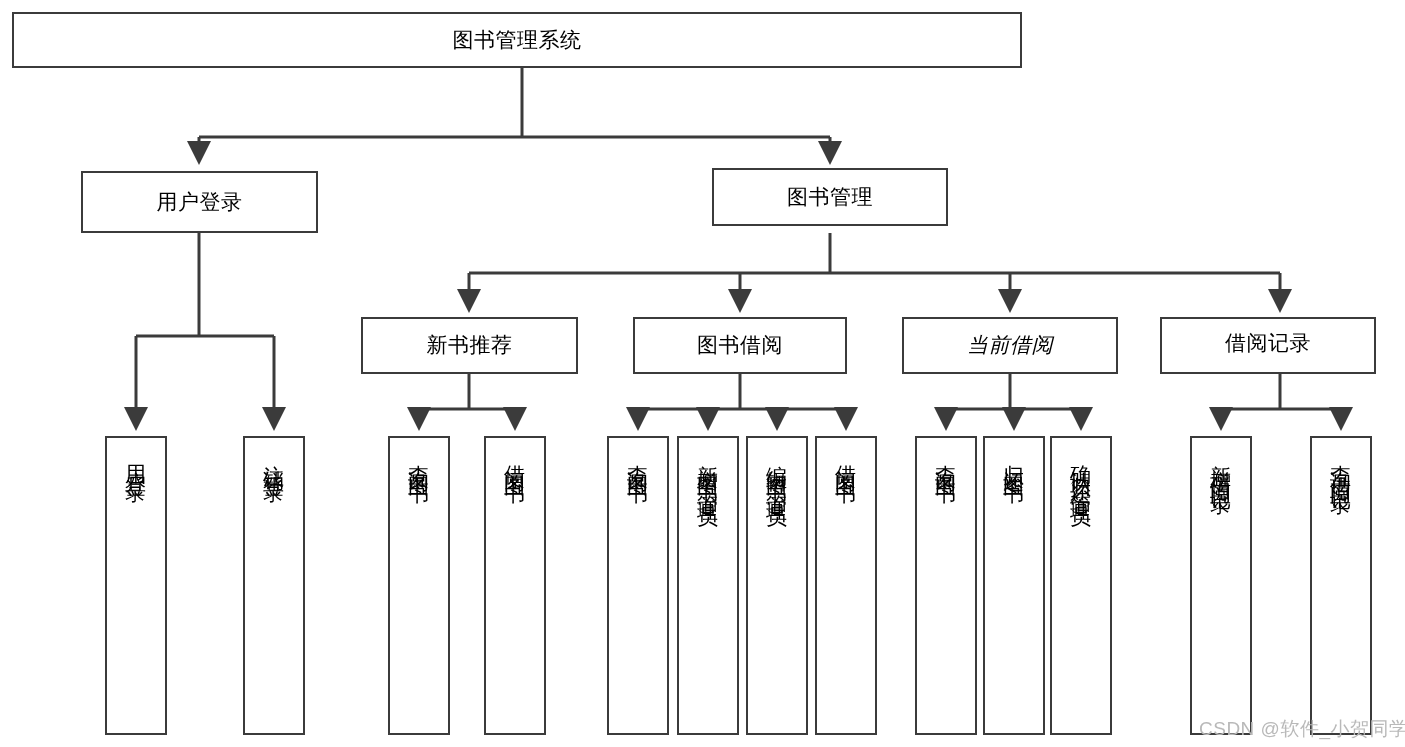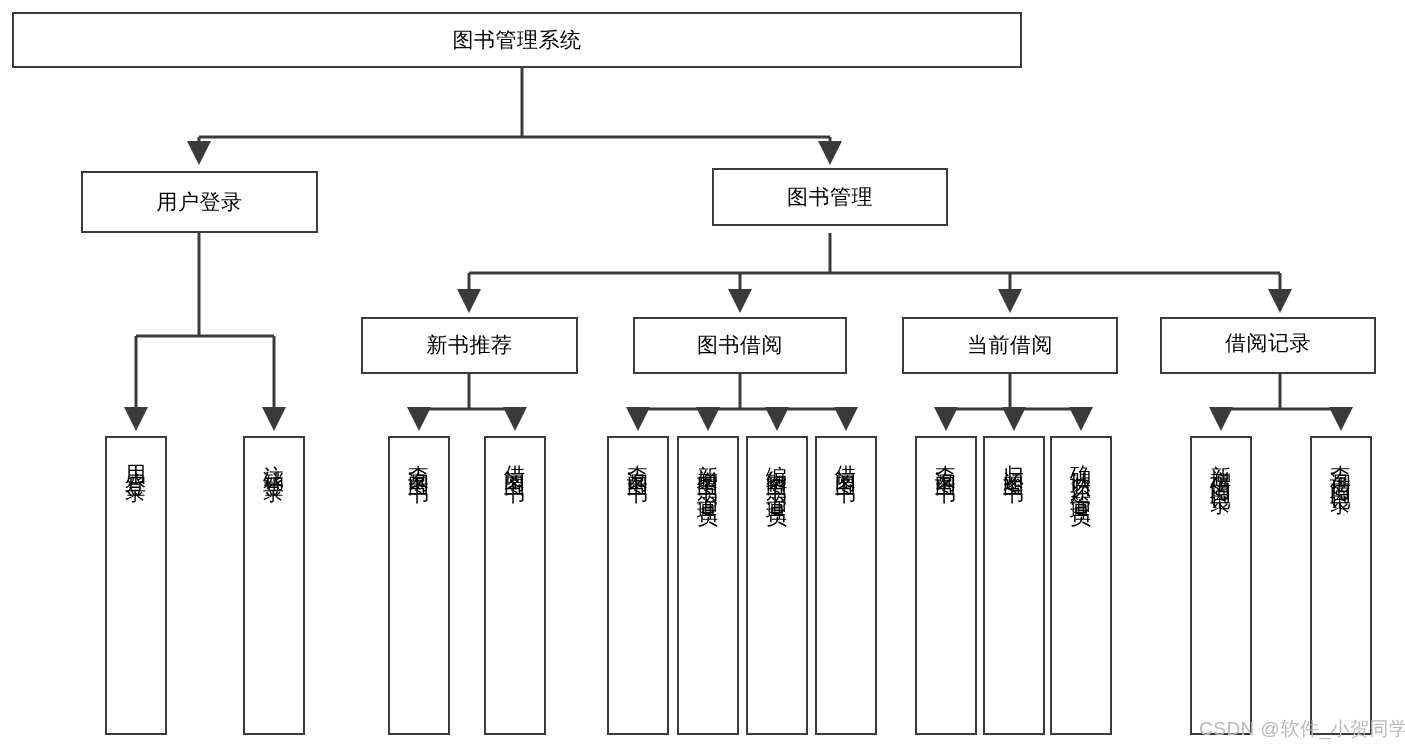--- a/index.html
+++ b/index.html
@@ -131,21 +131,21 @@
   <div class="node" style="left: 712px; top: 157px; width: 236px; height: 58px; margin-top: 11px;">
     <span class="node-label">图书管理</span>
   </div>
 
   <div class="node" style="left: 361px; top: 317px; width: 217px; height: 57px; align-items: center;">
     <span class="node-label">新书推荐</span>
   </div>
   <div class="node" style="left: 633px; top: 317px; width: 214px; height: 57px; text-align: right;">
     <span class="node-label">图书借阅</span>
   </div>
-  <div class="node" style="left: 902px; top: 317px; width: 216px; height: 57px;">
+  <div class="node" style="left: 902px; top: 317px; width: 216px; height: 57px; font-style: italic;">
     <span class="node-label">当前借阅</span>
   </div>
   <div class="node" style="left: 1160px; top: 317px; width: 216px; height: 57px; font-family: Liberation Mono, monospace;">
     <span class="node-label">借阅记录</span>
   </div>
 
   <div class="node leaf" style="left: 105px; top: 436px; width: 62px; height: 299px;">
     <span class="node-label" style="font-size: 21px; letter-spacing: 6px;">用户登录</span>
   </div>
   <div class="node leaf" style="left: 243px; top: 436px; width: 62px; height: 299px;">

